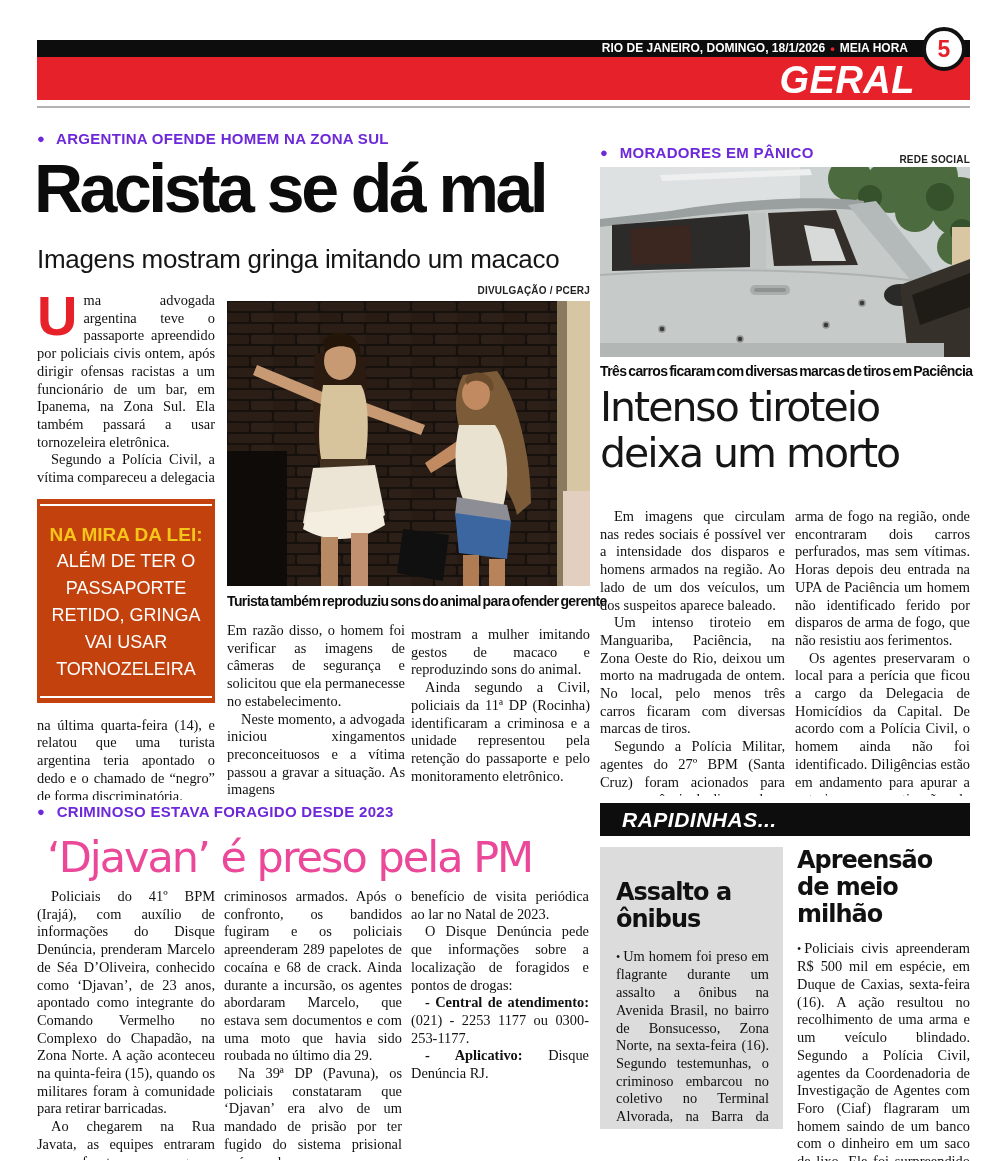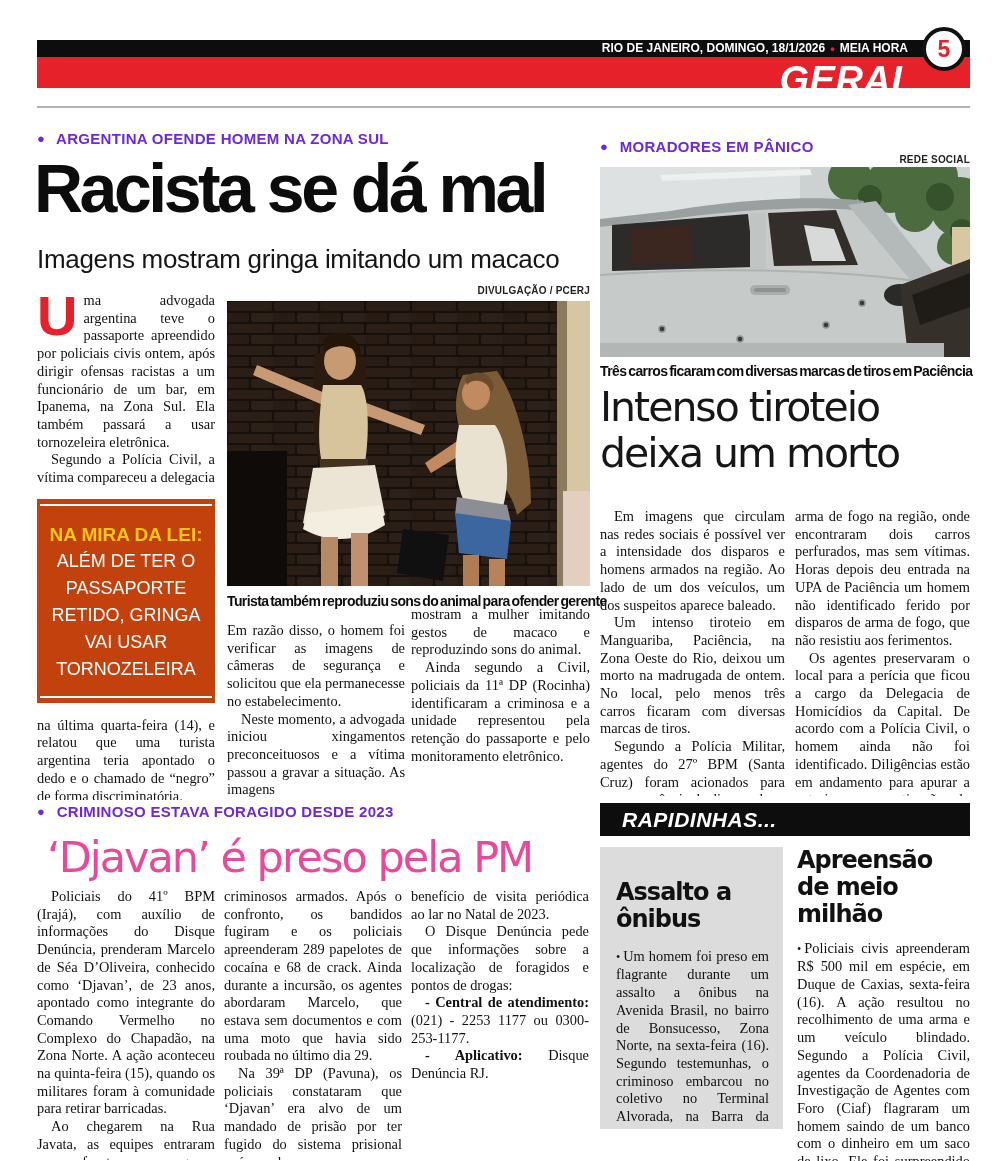--- a/index.html
+++ b/index.html
@@ -3,21 +3,21 @@
 <meta charset="utf-8">
 <style>
   html,body{margin:0;padding:0;background:#fff;}
   .page{position:relative;width:1007px;height:1161px;background:#fff;overflow:hidden;
         font-family:"Liberation Serif",serif;color:#111;}
   
   .topbar{position:absolute;left:37px;top:40px;width:933px;height:17px;background:#0d0d0d;
           display:flex;justify-content:flex-end;align-items:center;box-sizing:border-box;
           padding-right:62px;font:bold 12px/17px "Liberation Sans",sans-serif;color:#fff;white-space:nowrap;}
   .topbar .sep{color:#e7212a;margin:0 5px;font-size:13px;}
-  .sectionbar{position:absolute;left:37px;top:57px;width:933px;height:31px;background:#e7212a;
+  .sectionbar{position:absolute;left:37px;top:57px;width:933px;height:43px;background:#e7212a;
           box-sizing:border-box;text-align:right;padding-right:55px;
           font:italic bold 38px/46px "Liberation Sans",sans-serif;color:#fff;letter-spacing:.5px;padding-left:40px;}
   .pagebadge{position:absolute;left:922px;top:27px;width:36px;height:36px;border-radius:50%;
           background:#fff;border:4px solid #111;display:flex;align-items:center;justify-content:center;
           font:bold 23px "Liberation Sans",sans-serif;color:#e7212a;z-index:5;}
   .rule{position:absolute;left:37px;top:106px;width:933px;height:2px;background:#b3b3b3;}
   
   .kicker{font:bold 15px "Liberation Sans",sans-serif;color:#6d28d9;letter-spacing:.3px;white-space:nowrap;}
   .kicker .kdot{font-size:13px;margin-right:7px;vertical-align:1px;}
   .body-txt p{margin:0;text-align:justify;font-size:14.4px;line-height:17.7px;hyphens:auto;}
@@ -36,24 +36,24 @@
   .quotebox{position:relative;box-sizing:border-box;width:178px;background:#c2410c;margin:12px 0 14px 0;
             padding:22px 6px 20px 6px;text-align:center;}
   .quotebox .ln{position:absolute;left:3px;right:3px;height:2px;background:#fff;}
   .quotebox .ln.t{top:5px}.quotebox .ln.b{bottom:5px}
   .q-lead{display:block;font:bold 19px/27px "Liberation Sans",sans-serif;color:#f6c51c;}
   .q-text{font:18px/27px "Liberation Sans",sans-serif;color:#fff;}
   .photoblock{position:absolute;left:190px;top:157px;width:363px;}
   .photoblock svg{display:block;margin-top:5px;}
   .photoblock .photocap{margin-top:7px;}
   .rac-col2{position:absolute;left:190px;top:494px;width:178px;height:178px;overflow:hidden;}
-  .rac-col3{position:absolute;left:374px;top:478px;width:179px;height:178px;overflow:hidden;}
+  .rac-col3{position:absolute;left:374px;top:498px;width:179px;height:178px;overflow:hidden;}
   
   .sec-tiroteio{position:absolute;left:600px;top:128px;width:370px;height:670px;}
-  .sec-tiroteio .kicker{position:absolute;top:10px;}
+  .sec-tiroteio .kicker{position:absolute;top:16px;}
   .sec-tiroteio .credit{position:absolute;top:26px;right:0;}
   .sec-tiroteio svg{position:absolute;top:39px;left:0;display:block;}
   .cap-tiroteio{position:absolute;top:235px;}
   .h-tiroteio{position:absolute;top:256px;margin:0;font:41px/1.13 "DejaVu Sans",sans-serif;
               letter-spacing:-2px;color:#161616;font-weight:normal;}
   .tir-cols{position:absolute;top:380px;display:flex;gap:10px;height:288px;overflow:hidden;}
   .tir-cols .c1{width:185px;}.tir-cols .c2{width:175px;}
   
   .sec-djavan{position:absolute;left:37px;top:800px;width:553px;height:361px;}
   .sec-djavan .kicker{position:absolute;top:3px;}

